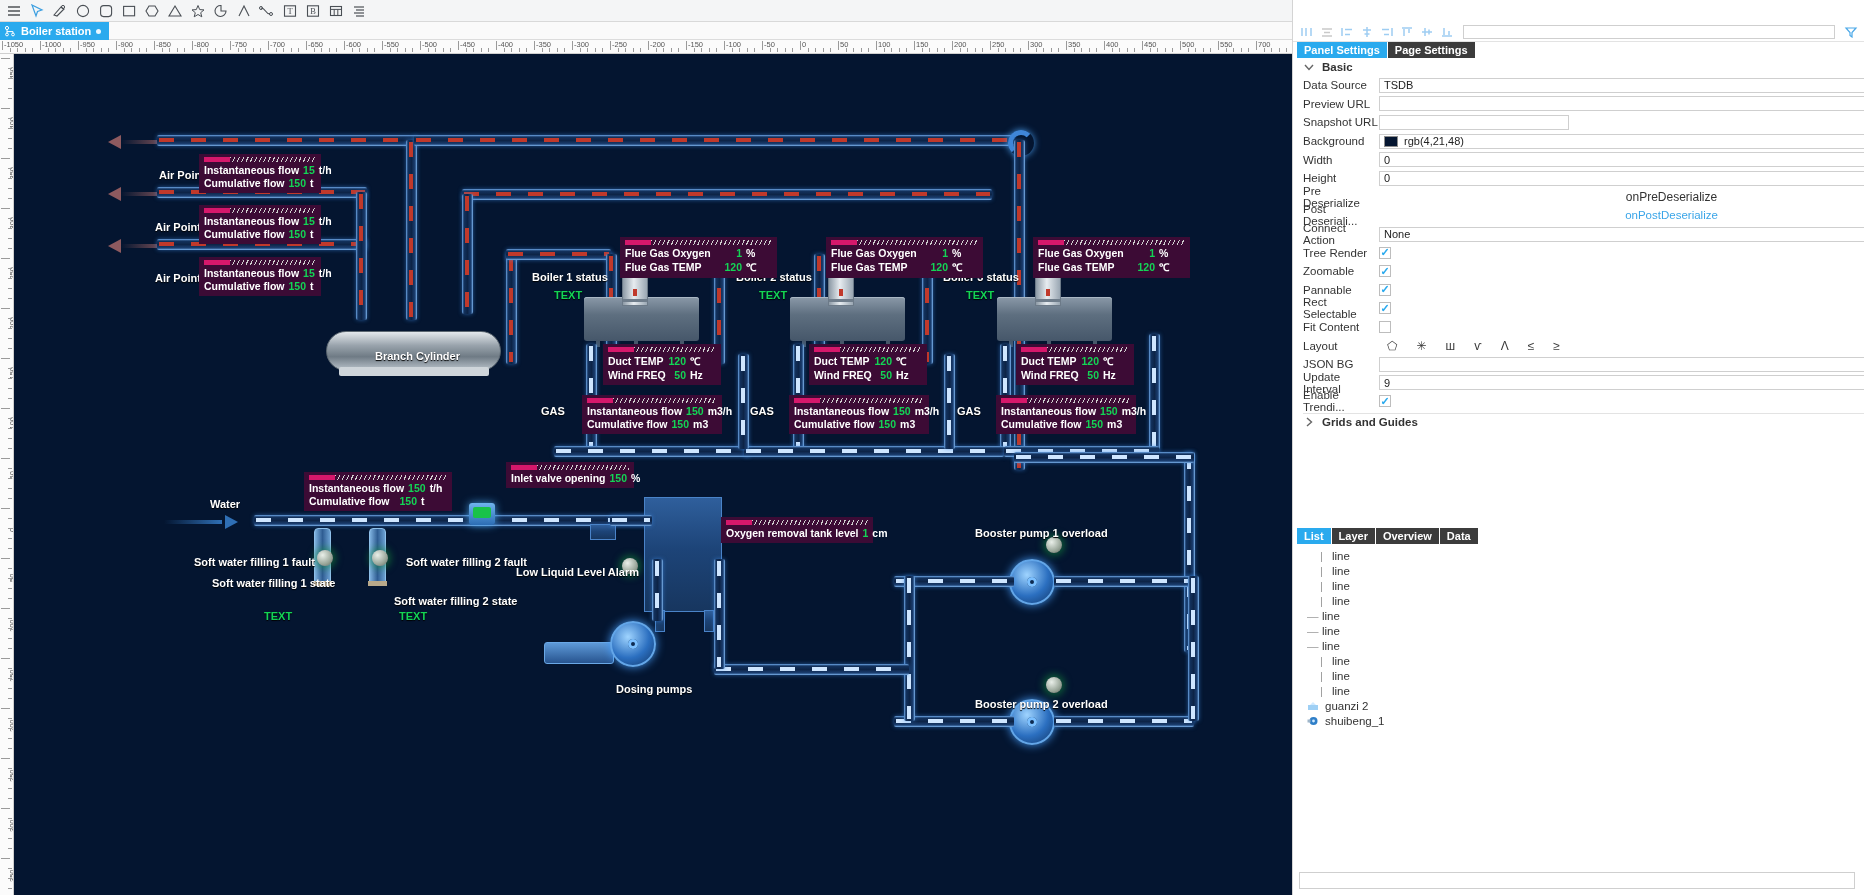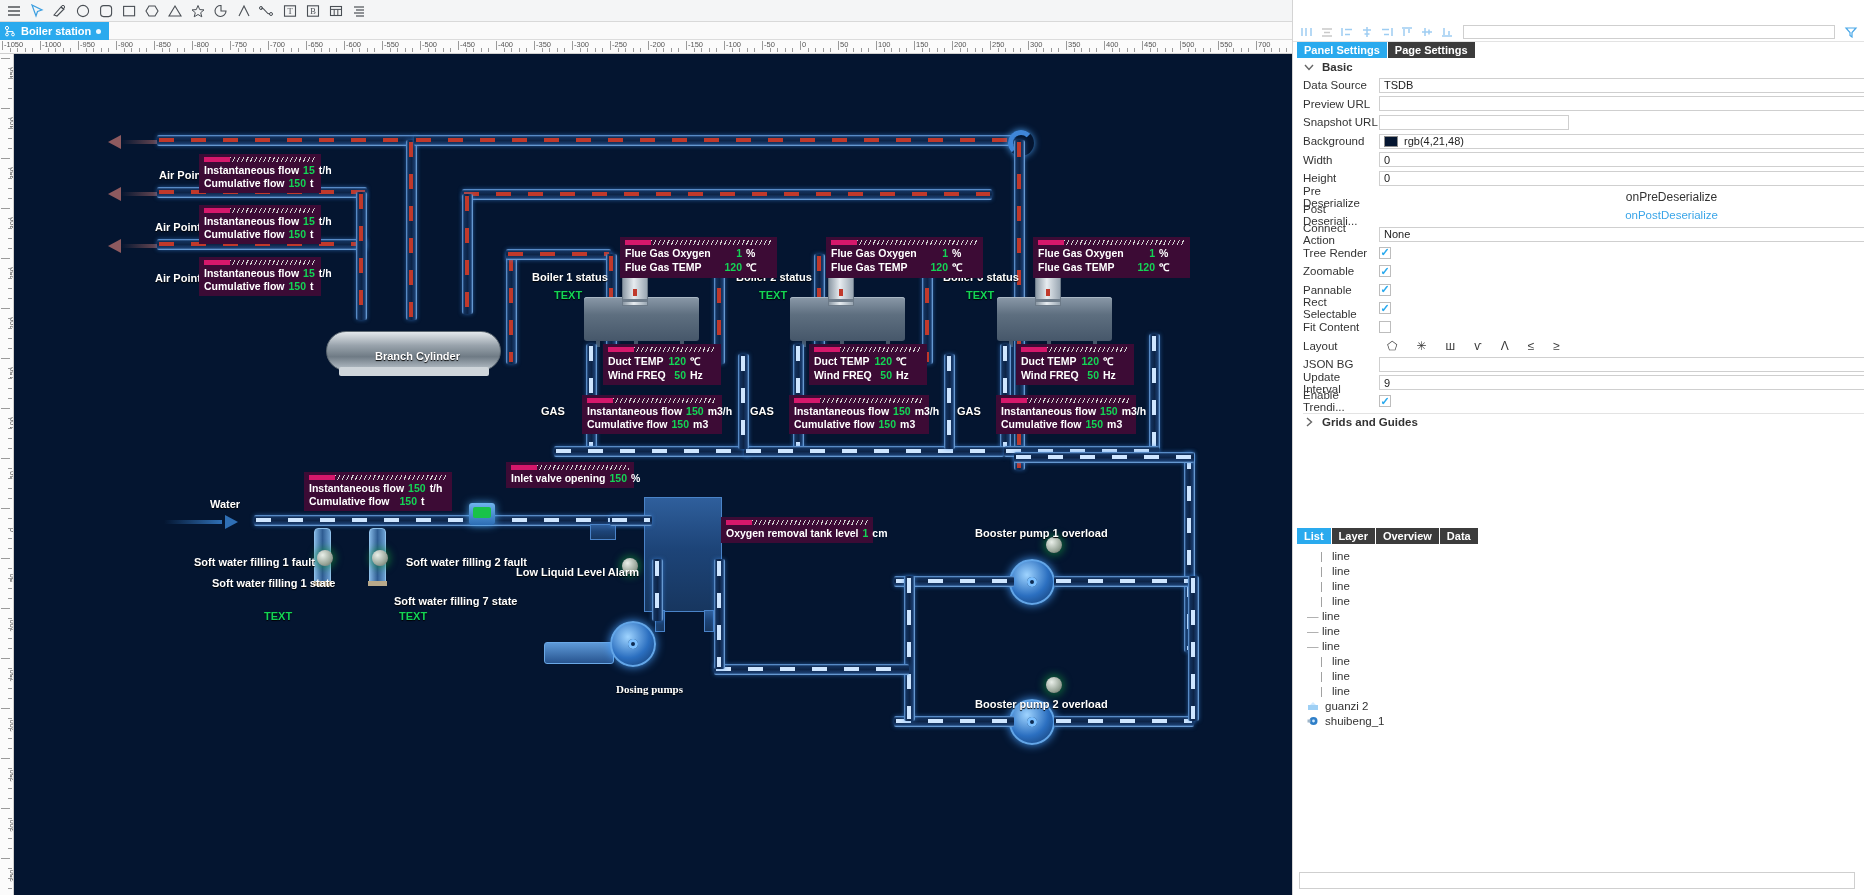--- a/index.html
+++ b/index.html
@@ -919,24 +919,24 @@
         <div class="lbl" style="left: 929px; top: 217px;">Boiler 3 status</div>
         <div class="lbl green" style="left: 952px; top: 235px;">TEXT</div>
         <div class="lbl" style="left: 527px; top: 351px;">GAS</div>
         <div class="lbl" style="left: 736px; top: 351px;">GAS</div>
         <div class="lbl" style="left: 943px; top: 351px;">GAS</div>
         <div class="lbl" style="left: 196px; top: 444px;">Water</div>
         <div class="lbl" style="left: 180px; top: 502px;">Soft water filling 1 fault</div>
         <div class="lbl" style="left: 392px; top: 502px;">Soft water filling 2 fault</div>
         <div class="lbl" style="left: 186px; top: 523px; margin-left: 12px;">Soft water filling 1 state</div>
         <div class="lbl green" style="left: 250px; top: 556px;">TEXT</div>
-        <div class="lbl" style="left: 380px; top: 541px;">Soft water filling 7 state</div>
+        <div class="lbl" style="left: 380px; top: 541px;">Soft water filling 2 state</div>
         <div class="lbl green" style="left: 385px; top: 556px;">TEXT</div>
         <div class="lbl" style="left: 502px; top: 512px;">Low Liquid Level Alarm</div>
-        <div class="lbl" style="left: 602px; top: 629px; font-family: Liberation Serif, serif;">Dosing pumps</div>
+        <div class="lbl" style="left: 602px; top: 629px;">Dosing pumps</div>
         <div class="lbl" style="left: 961px; top: 473px;">Booster pump 1 overload</div>
         <div class="lbl" style="left: 961px; top: 644px;">Booster pump 2 overload</div>
       </div>
     <div id="diagram-cards">
         <div class="card" style="left: 185px; top: 100px; width: 122px;">
           <div class="hdr">
             <i></i>
             <u></u>
           </div>
           <div class="crow">

